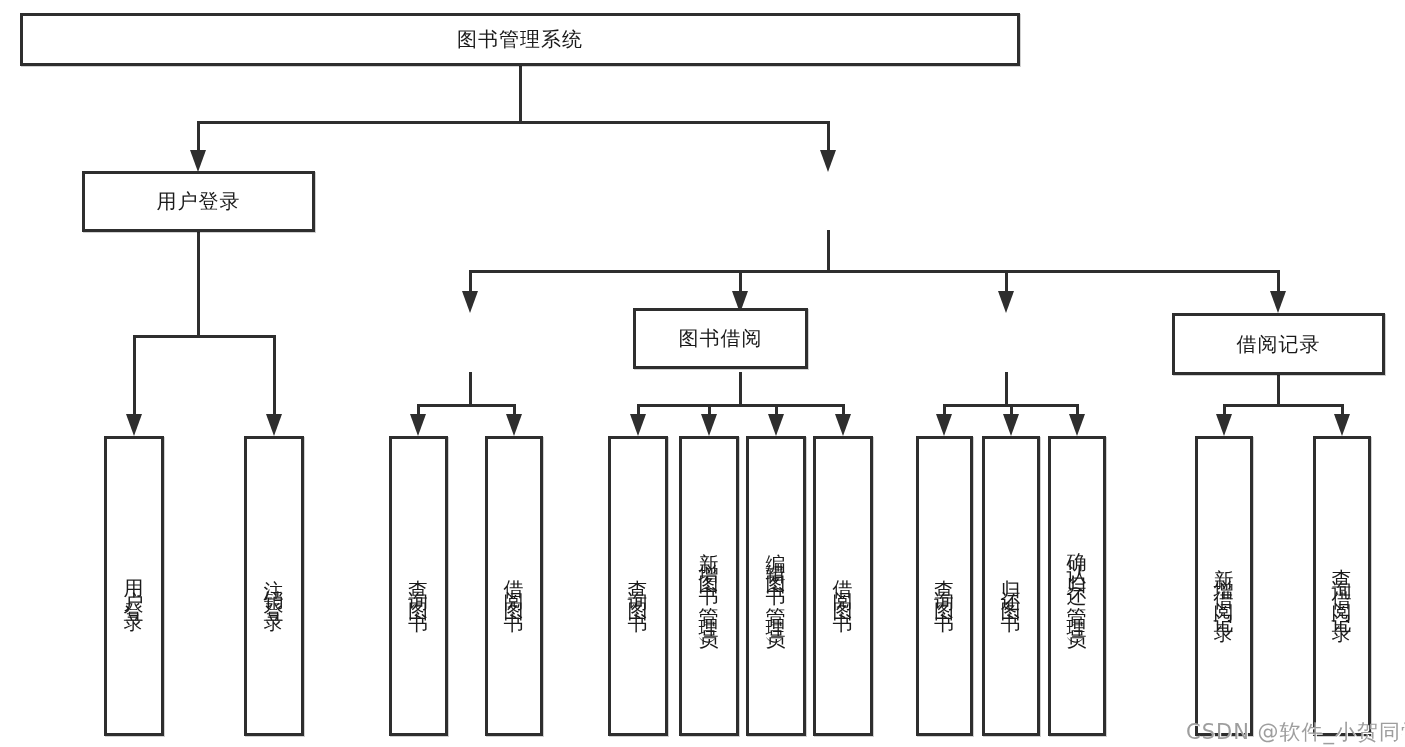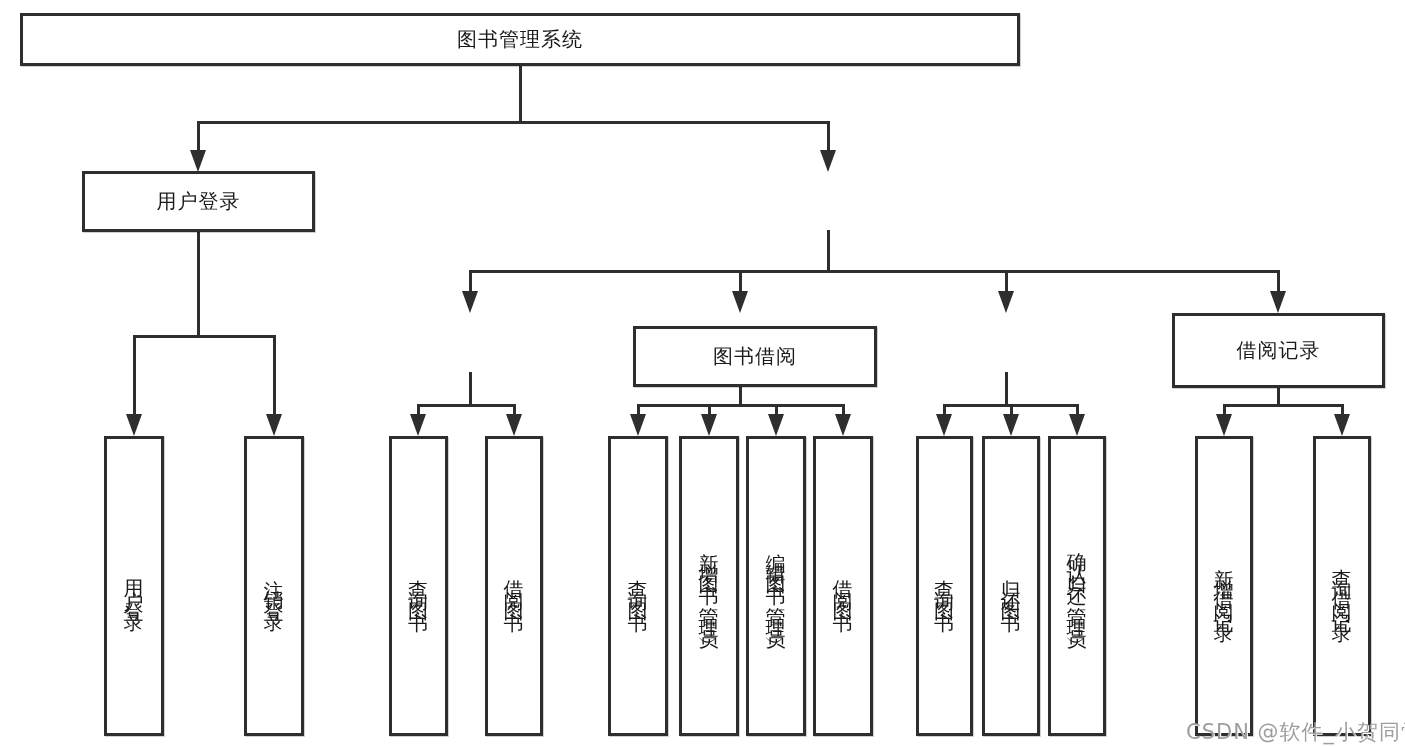--- a/index.html
+++ b/index.html
@@ -121,26 +121,26 @@
   <div class="box" style="left:20px;top:13px;width:1000px;height:53px">
     <span>图书管理系统</span>
   </div>
 
   <div class="box" style="left:82px;top:171px;width:233px;height:61px">
     <span>用户登录</span>
   </div>
 
 
 
-  <div class="box" style="left:633px;top:326px;width:244px;height:61px">
+  <div class="box" style="left:633px;top:308px;width:175px;height:61px">
     <span>图书借阅</span>
   </div>
 
 
-  <div class="box" style="left:1172px;top:313px;width:213px;height:75px">
+  <div class="box" style="left:1172px;top:313px;width:213px;height:62px">
     <span>借阅记录</span>
   </div>
 
   <div class="box vbox" style="left:104px;top:436px;width:60px;height:300px">
     <span class="vtext">用户登录</span>
   </div>
   <div class="box vbox" style="left:244px;top:436px;width:60px;height:300px">
     <span class="vtext">注销登录</span>
   </div>
 

